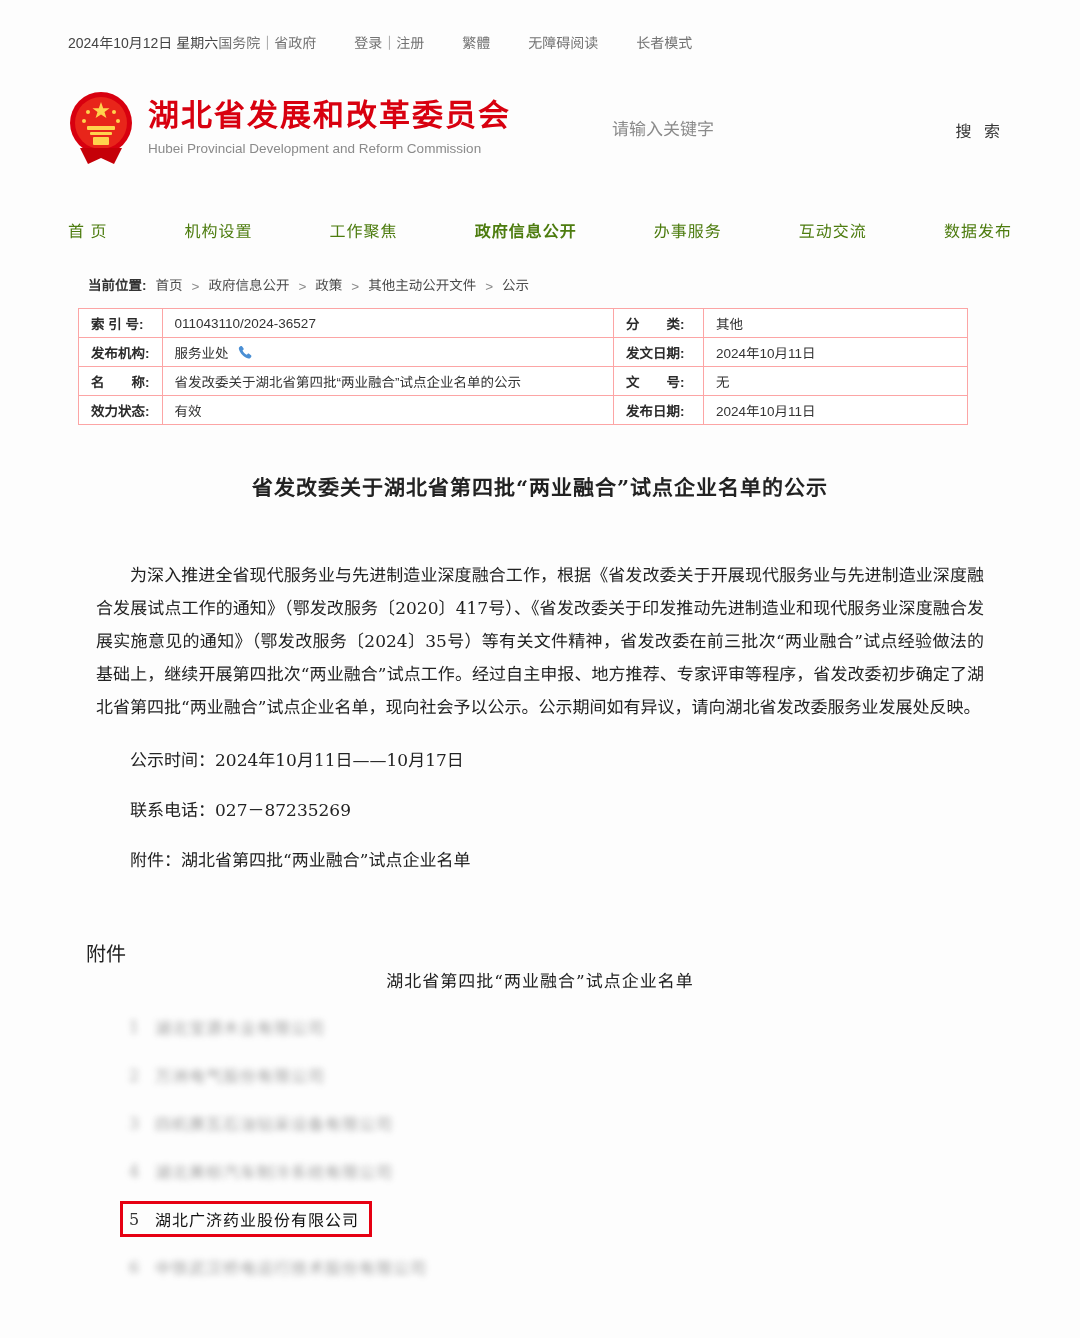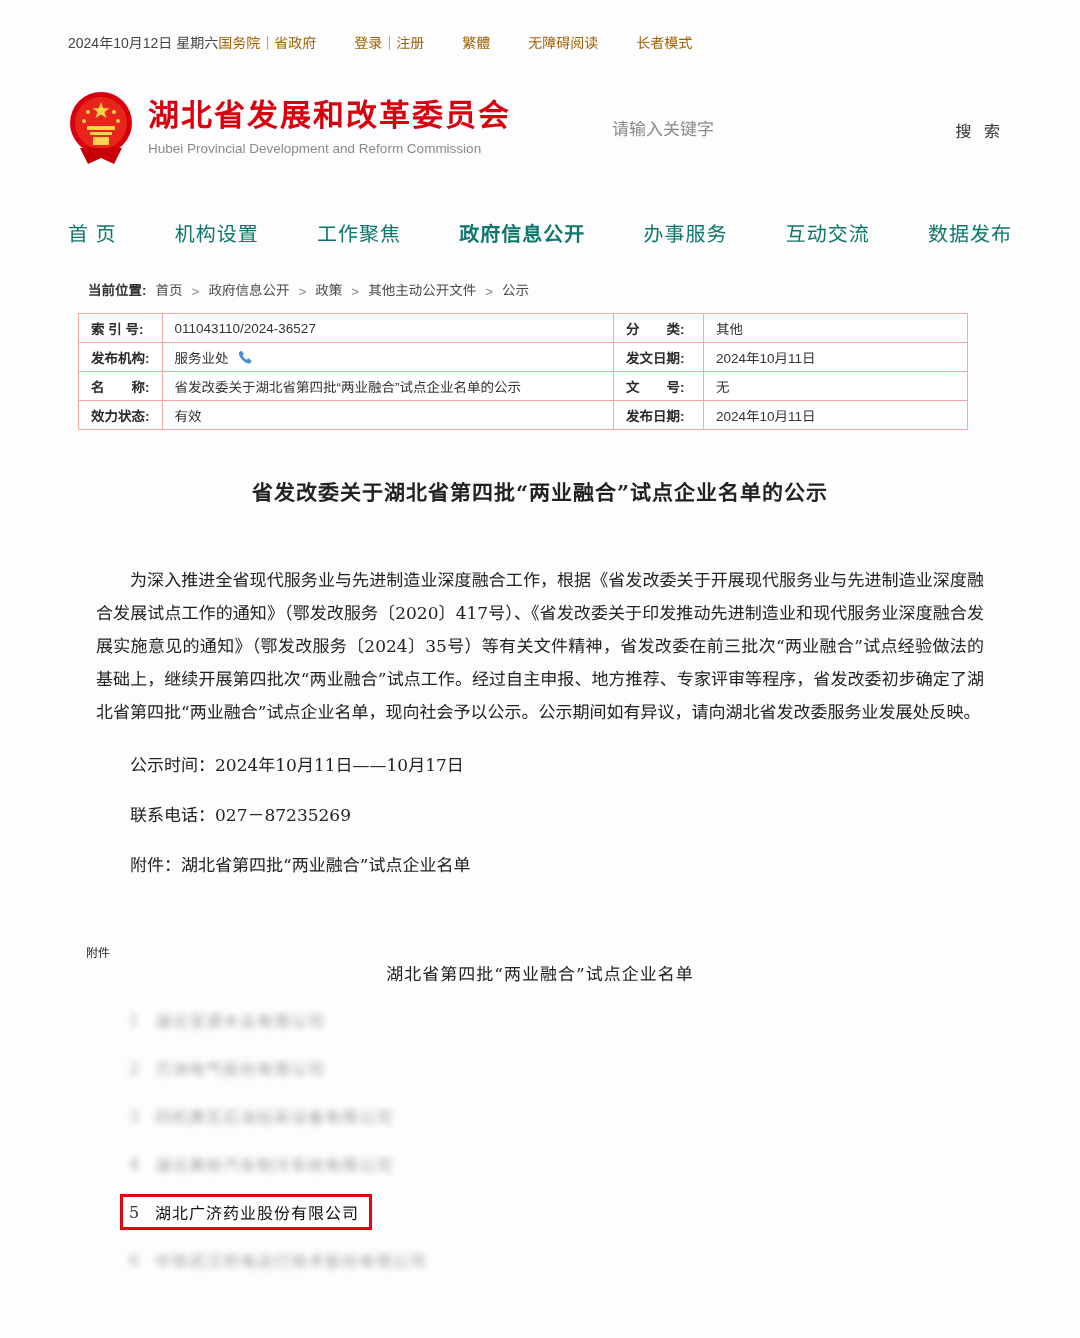--- a/index.html
+++ b/index.html
@@ -3,35 +3,35 @@
 <meta charset="utf-8">
 <style>
   * { margin:0; padding:0; box-sizing:border-box; }
   html,body { width:1080px; background:#fdfdfd; font-family:"Liberation Sans","DejaVu Sans",sans-serif; color:#333; }
   body { min-height:1338px; position:relative; }
   .container { width:944px; margin:0 auto; }
 
   
   .topbar { padding-top:32px; display:flex; justify-content:flex-start; align-items:center; font-size:14px; color:#444; }
   .topbar-links { display:flex; gap:38px; }
-  .topbar-links span { cursor:pointer; color:#a16207; }
+  .topbar-links span { cursor:pointer; color:#737373; }
 
   
   .header { margin-top:38px; display:flex; align-items:center; }
   .logo-wrap { display:flex; gap:14px; }
   .emblem { width:66px; height:80px; flex:0 0 auto; }
   .site-titles .cn { font-size:31px; font-weight:bold; color:#d8000f; letter-spacing:2px; }
   .site-titles .en { font-size:13.5px; color:#8a8a8a; margin-top:6px; }
   .search-zone { margin-left:auto; display:flex; align-items:center; width:400px; justify-content:space-between; padding-right:8px; }
   .search-input { border:none; outline:none; background:transparent; font-size:17px; color:#333; width:280px; font-family:inherit; }
   .search-input::placeholder { color:#8b8b8b; }
   .search-btn { font-size:16px; color:#333; letter-spacing:4px; background:none; border:none; cursor:pointer; font-family:inherit; }
 
   
-  .nav { margin-top:34px; display:flex; justify-content:space-between; align-items:flex-start; font-size:20px; color:#0f766e; padding:14px 0 18px 0; }
+  .nav { margin-top:34px; display:flex; justify-content:space-between; align-items:flex-start; font-size:16px; color:#4d7c0f; padding:14px 0 18px 0; }
   .nav-item { cursor:pointer; letter-spacing:1px; white-space:nowrap; }
   .nav-item.active { font-weight:bold; }
 
   
   .breadcrumb { margin:14px 0 0 20px; font-size:13.5px; color:#4a4a4a; display:flex; gap:9px; align-items:flex-end; }
   .breadcrumb .crumb { cursor:pointer; }
   .breadcrumb .sep { color:#8a8a8a; }
   .breadcrumb .label { font-weight:bold; color:#333; }
 
   
@@ -44,21 +44,21 @@
   .meta-table .c4 { width:265px; }
   .phone-ico { display:inline-block; vertical-align:-2px; margin-left:8px; }
 
   
   .doc { font-family:"DejaVu Serif","Liberation Serif",serif; color:#222; }
   .doc-title { text-align:center; font-size:21px; font-weight:600; margin-top:46px; letter-spacing:1px; }
   .doc-para { margin:58px 28px 0 28px; font-size:17px; line-height:33px; text-align:justify; text-indent:2em; }
   .doc-line { margin:22px 28px 0 28px; font-size:17px; line-height:28px; text-indent:2em; }
 
   
-  .att-label { margin:64px 0 0 18px; font-family:"DejaVu Serif","Liberation Serif",serif; font-size:12px; color:#222; }
+  .att-label { margin:64px 0 0 18px; font-family:"DejaVu Serif","Liberation Serif",serif; font-size:20px; color:#222; }
   .att-title { text-align:center; font-family:"DejaVu Serif","Liberation Serif",serif; font-size:17px; color:#222; letter-spacing:1px; }
   .att-list { margin:20px 0 60px 52px; font-family:"DejaVu Serif","Liberation Serif",serif; font-size:16px; }
   .att-item { margin-top:18px; display:flex; align-items:center; height:30px; }
   .att-item .inner { display:inline-flex; align-items:center; padding:3px 10px 3px 6px; border:3px solid transparent; }
   .att-item .num { width:26px; text-align:left; color:#333; }
   .att-item .name { color:#333; letter-spacing:1px; }
   .att-item.blurred .num, .att-item.blurred .name { filter:blur(3px); opacity:.55; color:#555; }
   .att-item.highlighted .inner { border-color:#e60012; }
   .att-item.highlighted .name { color:#111; }
 </style>

